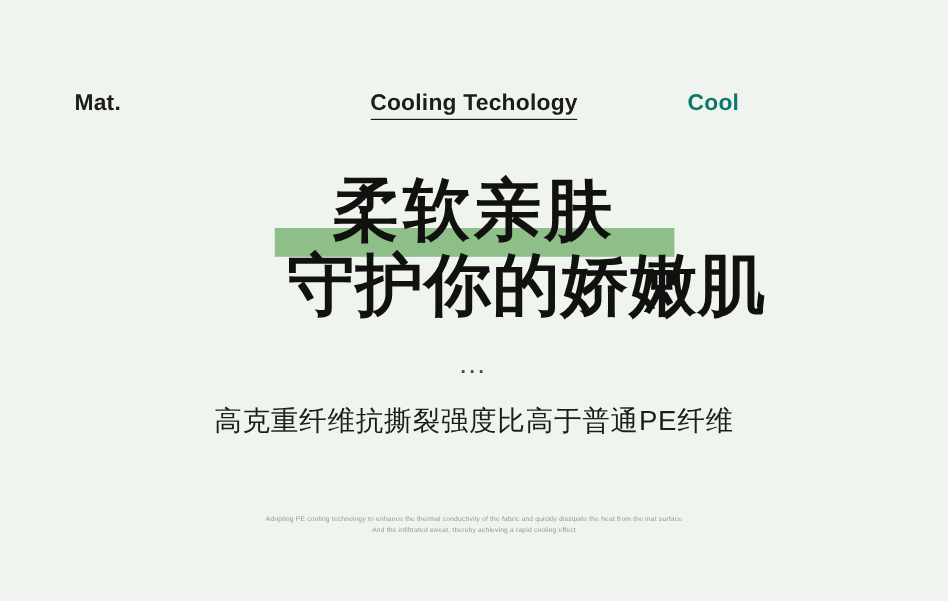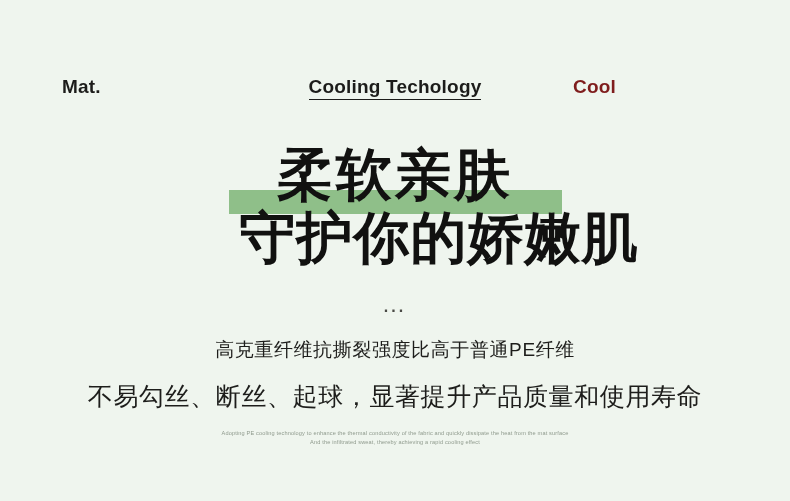--- a/index.html
+++ b/index.html
@@ -54,21 +54,21 @@
     border-bottom: 1.4px solid #1c1c1a;
     padding-bottom: 2px;
   }
   .nav-right {
     position: absolute;
     right: 78px;
     top: 0;
     font-size: 19px;
     font-weight: 700;
     letter-spacing: 0.2px;
-    color: #7f1d1d;
+    color: #0f766e;
     line-height: 30px;
   }
 
   
   .headline-block {
     position: absolute;
     left: 0;
     top: 148px;
     width: 790px;
     height: 140px;
@@ -122,21 +122,21 @@
     position: absolute;
     left: 0;
     width: 790px;
     text-align: center;
     color: #1d1d1b;
     font-weight: 500;
     letter-spacing: 0.6px;
   }
   .copy-line-1 {
     top: 334px;
-    font-size: 19px;
+    font-size: 23px;
     line-height: 32px;
   }
   .copy-line-2 {
     top: 380px;
     font-size: 25px;
     line-height: 32px;
   }
 
   
   .fineprint {
@@ -171,19 +171,18 @@
   <div class="headline-block">
     <div class="highlight-bar"></div>
     <div class="headline headline-1">柔软亲肤</div>
     <div class="headline headline-2">守护你的娇嫩肌</div>
   </div>
 
   <div class="ellipsis">...</div>
 
   <div class="copy-line copy-line-1">高克重纤维抗撕裂强度比高于普通PE纤维</div>
 
-  <div class="copy-line copy-line-2">不易勾丝、断丝、起球，显著提升产品质量和使用寿命</div>
 
   <div class="fineprint fineprint-1">Adopting PE cooling technology to enhance the thermal conductivity of the fabric and quickly dissipate the heat from the mat surface</div>
 
   <div class="fineprint fineprint-2">And the infiltrated sweat, thereby achieving a rapid cooling effect</div>
 
 </div>
 
 </body></html>

